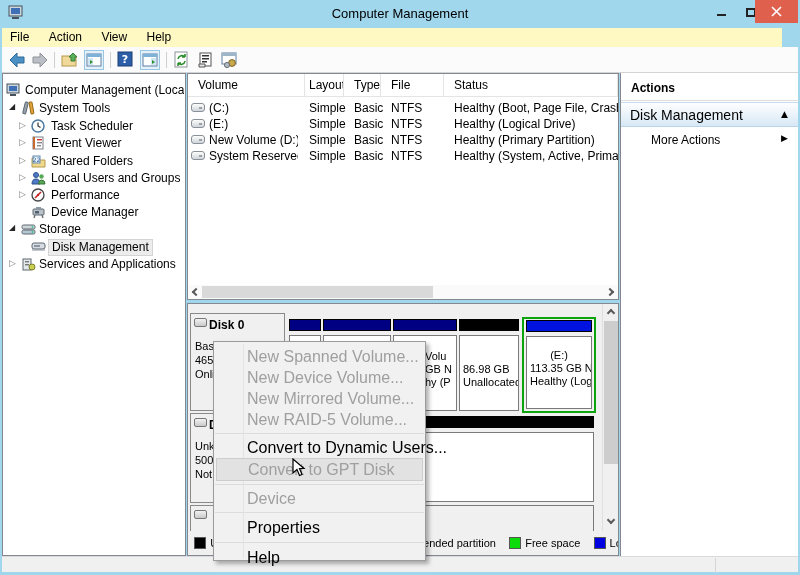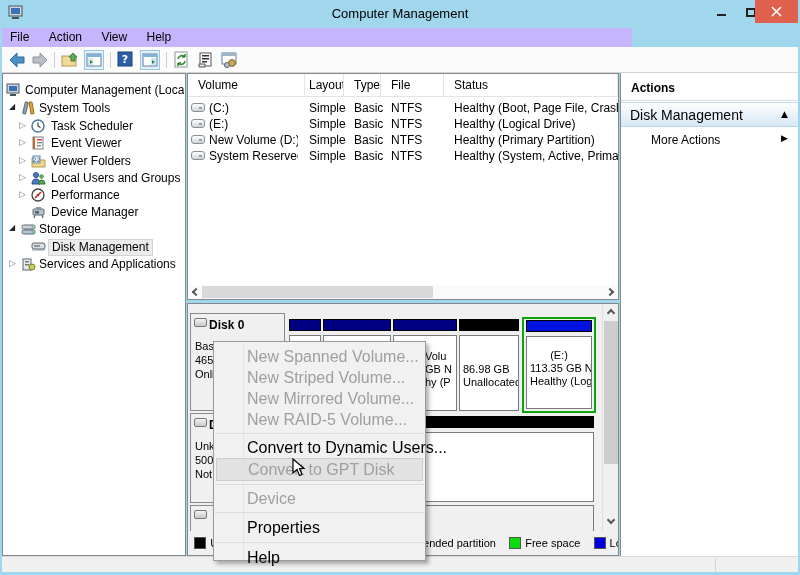--- a/index.html
+++ b/index.html
@@ -13,21 +13,21 @@
 #titlebar{left:0;top:0;width:800px;height:28px;background:#a1d7ec}
 #apptitle{left:0;top:6px;width:800px;text-align:center;font-size:13px}
 #appicon{left:8px;top:5px}
 #btn-min{left:706px;top:2px;width:30px;height:20px;text-align:center}
 #btn-min i{display:block;margin:12px auto 0;width:9px;height:2px;background:#222}
 #btn-max{left:736px;top:2px;width:30px;height:20px}
 #btn-max i{display:block;margin:6px auto 0;width:10px;height:9px;border:2px solid #222}
 #btn-close{left:755px;top:0;width:43px;height:23px;background:#e0604e;text-align:center;color:#fff;font-size:12px;line-height:22px}
 
 
-#menubar{left:2px;top:28px;width:630px;height:19px;background:#c4b5fd}
+#menubar{left:2px;top:28px;width:780px;height:19px;background:#fef9c3}
 .mitem{display:inline-block;padding:2px 8px 0 8px;font-size:12px}
 #toolbar{left:2px;top:47px;width:796px;height:26px;background:#fbfbfb;border-bottom:1px solid #d4d4d4}
 .tbico{position:absolute;top:3px;width:20px;height:20px}
 .tbico.pressed{background:#e3f1fa;border:1px solid #98c6e3}
 .tbsep{position:absolute;top:5px;width:1px;height:16px;background:#d0d0d0}
 
 
 .pane{background:#fff;border:1px solid #828790}
 #treepane{left:2px;top:73px;width:184px;height:483px;overflow:hidden}
 #volpane{left:187px;top:73px;width:432px;height:227px;overflow:hidden}
@@ -245,21 +245,21 @@
     </div>
     <div class="trow" style="top:79px;left:0">
       <span class="texp glyph closed" style="left:16px">▷</span>
       <span class="ticon" style="left:28px">
           <svg class="icon-svg" width="15" height="14">
             <path d="M1 4 L6 4 L7 6 L14 6 L14 13 L1 13 Z" fill="#f0d98c" stroke="#b69b4e"></path>
             <rect x="2" y="2" width="7" height="7" fill="#e9f2fa" stroke="#5f87ad"></rect>
             <text x="5.5" y="8" font-size="6" fill="#2a5d8f" text-anchor="middle" font-family="DejaVu Sans">22</text>
           </svg>
         </span>
-      <span class="tlabel" style="left:45px">Viewer Folders</span>
+      <span class="tlabel" style="left:45px">Shared Folders</span>
     </div>
     <div class="trow" style="top:96px;left:0">
       <span class="texp glyph closed" style="left:16px">▷</span>
       <span class="ticon" style="left:28px">
           <svg class="icon-svg" width="15" height="14">
             <circle cx="5" cy="4" r="2.5" fill="#4e79c7" stroke="#2c4f8c"></circle>
             <path d="M1 13 Q1 8 5 8 Q9 8 9 13 Z" fill="#4e79c7" stroke="#2c4f8c"></path>
             <circle cx="10.5" cy="5.5" r="2.2" fill="#57a857" stroke="#35703 5"></circle>
             <path d="M7.5 13 Q7.5 9 10.5 9 Q14 9 14 13 Z" fill="#57a857" stroke="#357035"></path>
           </svg>
@@ -473,21 +473,21 @@
     <div id="more-arrow" class="glyph">▶</div>
   </div>
 
   <div id="statusbar" class="abs">
       <span id="statusdiv"></span>
     </div>
 
   <div id="ctxmenu">
     <span id="ctxgutter"></span>
     <div class="mi dis">New Spanned Volume...</div>
-    <div class="mi dis">New Striped Volume...</div>
+    <div class="mi dis">New Device Volume...</div>
     <div class="mi dis">New Mirrored Volume...</div>
     <div class="mi dis">New RAID-5 Volume...</div>
     <div class="msep"></div>
     <div class="mi">Convert to Dynamic Users...</div>
     <div class="mi dis hl">Convert to GPT Disk</div>
     <div class="msep"></div>
     <div class="mi dis">Device</div>
     <div class="msep"></div>
     <div class="mi big">Properties</div>
     <div class="msep"></div>

